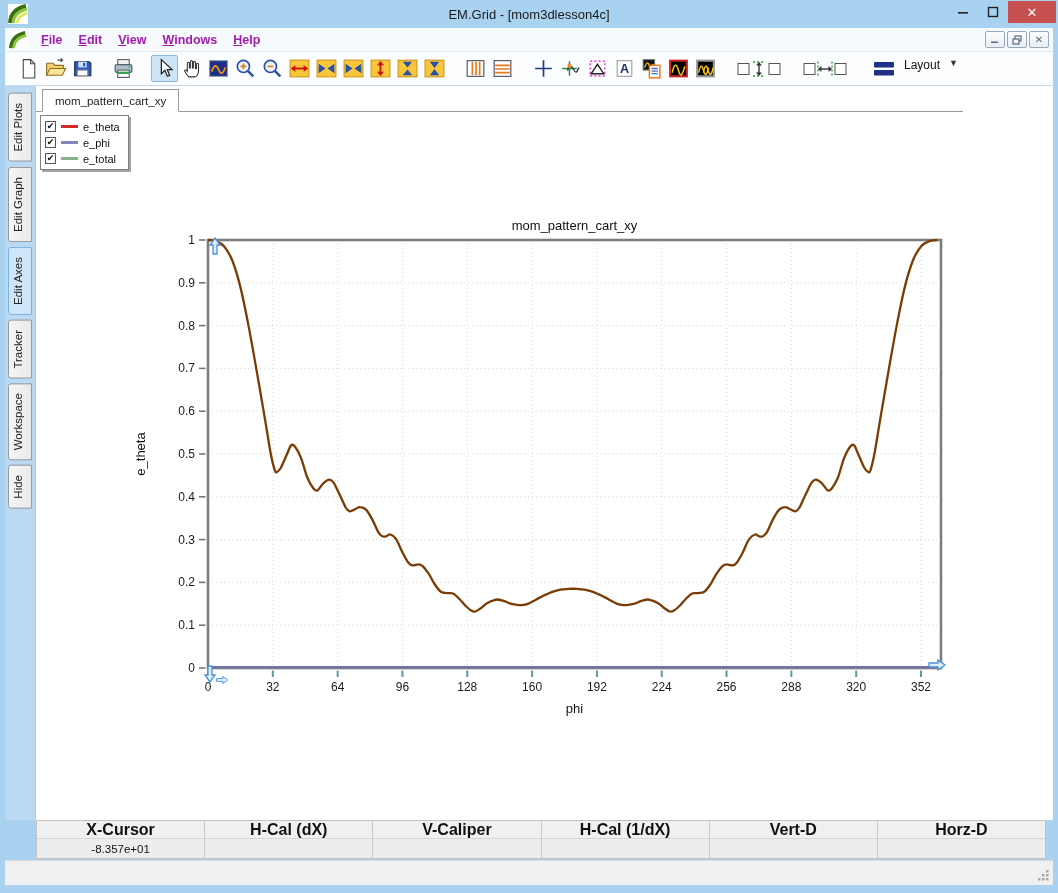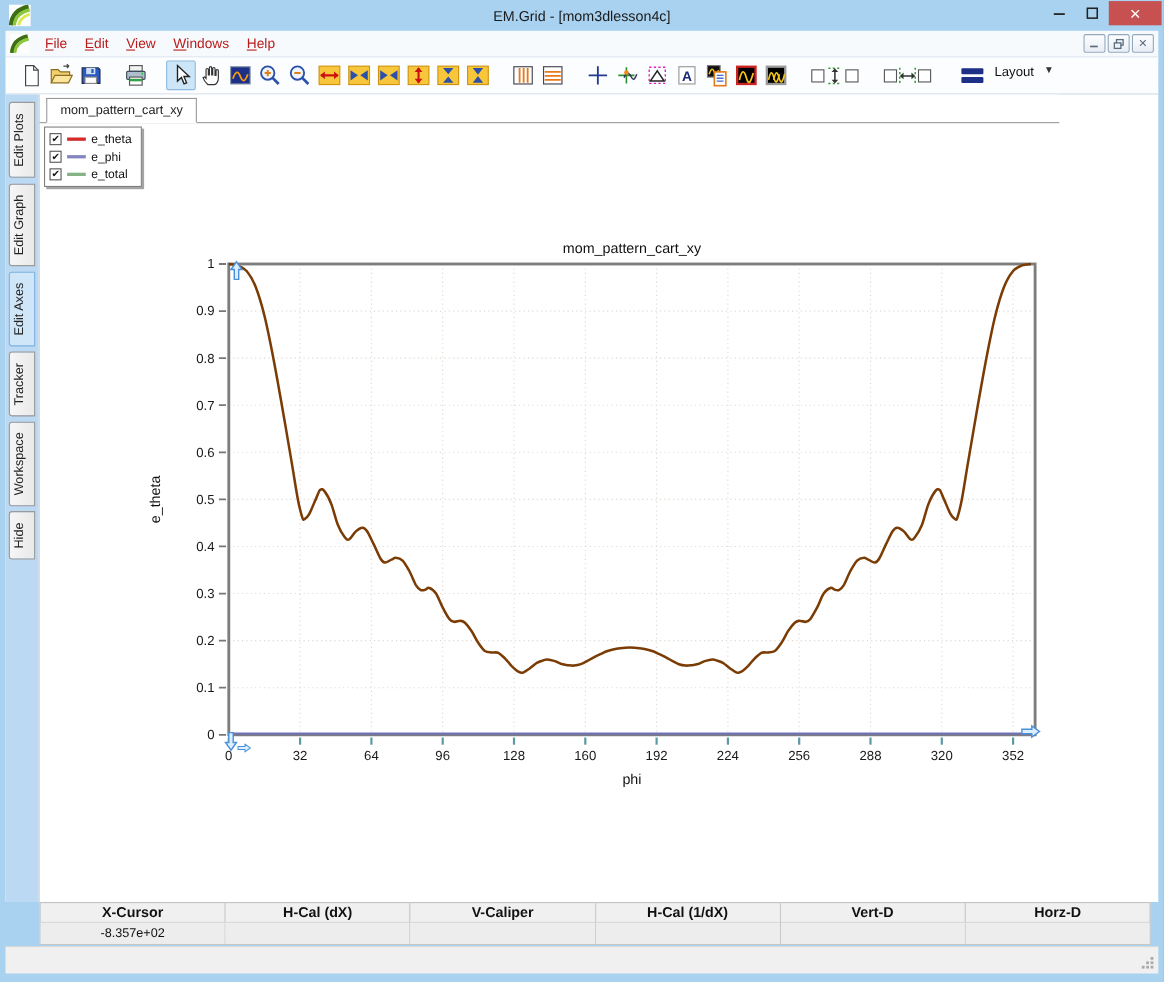--- a/index.html
+++ b/index.html
@@ -8,21 +8,21 @@
   
   .titlebar{position:absolute;left:0;top:0;width:1058px;height:28px;display:flex;align-items:center;}
   .app-icon{margin-left:8px;width:20px;height:20px;}
   .title-text{position:absolute;left:0;right:0;text-align:center;font-size:13px;color:#1a1a1a;}
   .win-controls{position:absolute;right:2px;top:0;height:24px;display:flex;align-items:center;}
   .wc-btn{width:30px;height:22px;display:flex;align-items:center;justify-content:center;color:#222;font-size:12px;}
   .wc-close{width:48px;height:22px;background:#c75050;color:#fff;font-size:13px;}
   
   .menubar{position:absolute;left:5px;top:28px;width:1048px;height:24px;background:#f7fafd;border-bottom:1px solid #e3e9f0;display:flex;align-items:center;}
   .menu-logo{width:18px;height:18px;margin:0 6px 0 4px;}
-  .menu-item{padding:3px 8px;font-size:12.5px;color:#b91c1c;}
+  .menu-item{padding:3px 8px;font-size:12.5px;color:#a21caf;font-weight:bold;}
   .menu-item u{text-decoration:underline;}
   .mdi-controls{position:absolute;right:4px;top:3px;display:flex;gap:2px;}
   .mdi-btn{width:20px;height:17px;border:1px solid #94a8bc;background:linear-gradient(#fdfdfe,#e8eef5);display:flex;align-items:center;justify-content:center;color:#5a6b7d;font-size:10px;border-radius:2px;}
   
   .toolbar{position:absolute;left:5px;top:52px;width:1048px;height:34px;background:#fbfdff;border-bottom:1px solid #ccd6e2;display:flex;align-items:center;padding-left:10px;}
   .tb-btn{width:27px;height:27px;display:flex;align-items:center;justify-content:center;border:1px solid transparent;border-radius:2px;flex:none;}
   .tb-btn.sel{background:#cde6f7;border-color:#8cbae0;}
   .tb-btn.gap{margin-left:14px;}
   .tb-btn.wide{width:52px;}
   .layout-btn{display:flex;gap:9px;margin-left:16px;padding:3px 6px;font-size:12px;color:#111;}
@@ -37,21 +37,21 @@
   .doc-tab{position:absolute;left:6px;bottom:-1px;background:#fff;border:1px solid #9a9a9a;border-bottom:1px solid #fff;padding:5px 12px 4px;font-size:11.5px;color:#222;}
   .legend{position:absolute;left:4px;top:29px;background:#fff;border:1px solid #808080;box-shadow:2px 2px 0 rgba(90,90,90,.55);padding:4px 8px 4px 4px;display:flex;flex-direction:column;gap:3px;z-index:5;}
   .lg-row{display:flex;align-items:center;gap:5px;height:13px;}
   .lg-check{width:11px;height:11px;border:1px solid #555;background:#fff;font-size:9px;line-height:9px;text-align:center;color:#111;}
   .lg-line{width:17px;height:0;border-top:3px solid #000;}
   .lg-label{font-size:11px;color:#111;}
   
   .status-table{position:absolute;left:36px;top:820px;width:1010px;height:39px;border:1px solid #c3c3c3;display:flex;background:#f0f0f0;}
   .st-col{flex:1;border-right:1px solid #c8c8c8;display:flex;flex-direction:column;}
   .st-col:last-child{border-right:none;}
-  .st-head{height:18px;display:flex;align-items:center;justify-content:center;font-size:13px;font-weight:bold;color:#111;border-bottom:1px solid #d6d6d6;}
+  .st-head{height:18px;display:flex;align-items:center;justify-content:center;font-size:16px;font-weight:bold;color:#111;border-bottom:1px solid #d6d6d6;}
   .st-val{flex:1;display:flex;align-items:center;justify-content:center;font-size:11.5px;color:#111;background:#ededed;}
   .bottom-strip{position:absolute;left:5px;top:860px;width:1048px;height:25px;background:#f0f0f0;border-top:1px solid #d9d9d9;}
   .grip{position:absolute;right:3px;bottom:3px;}
   svg text{font-family:"Liberation Sans",sans-serif;}
 </style>
 </head>
 <body>
 
 <div class="window">
 
@@ -398,21 +398,21 @@
           <path d="M0 -8 L5 -1 L2 -1 L2 8 L-2 8 L-2 -1 L-5 -1 Z" fill="#ddeffc" stroke="#4a90d9" stroke-width="1.3" transform="translate(174 561) rotate(180) scale(1)"></path>
           <path d="M0 -8 L5 -1 L2 -1 L2 8 L-2 8 L-2 -1 L-5 -1 Z" fill="#ddeffc" stroke="#4a90d9" stroke-width="1.3" transform="translate(186 567) rotate(90) scale(0.7)"></path>
           <path d="M0 -8 L5 -1 L2 -1 L2 8 L-2 8 L-2 -1 L-5 -1 Z" fill="#ddeffc" stroke="#4a90d9" stroke-width="1.3" transform="translate(901 552) rotate(90) scale(1)"></path>
         </svg>
     </div>
   </div>
 
   <div class="status-table" id="status-table">
       <div class="st-col">
         <div class="st-head">X-Cursor</div>
-        <div class="st-val">-8.357e+02</div>
+        <div class="st-val">-8.357e+01</div>
       </div>
       <div class="st-col">
         <div class="st-head">H-Cal (dX)</div>
         <div class="st-val"></div>
       </div>
       <div class="st-col">
         <div class="st-head">V-Caliper</div>
         <div class="st-val"></div>
       </div>
       <div class="st-col">

